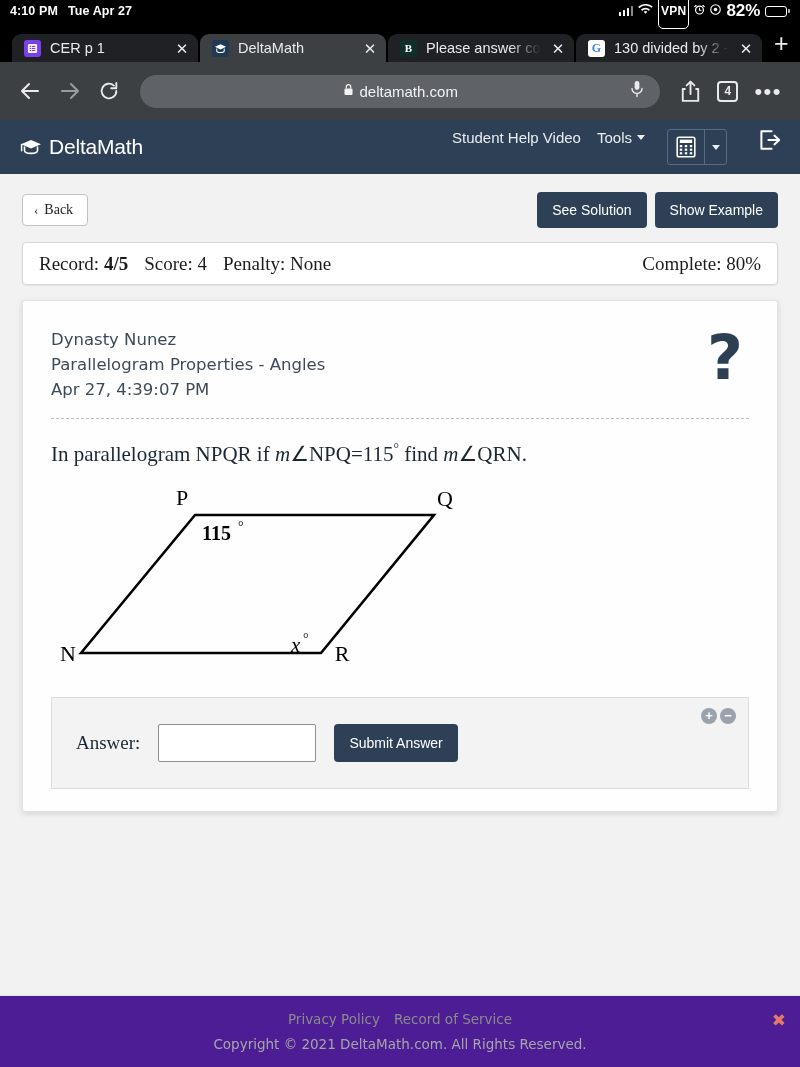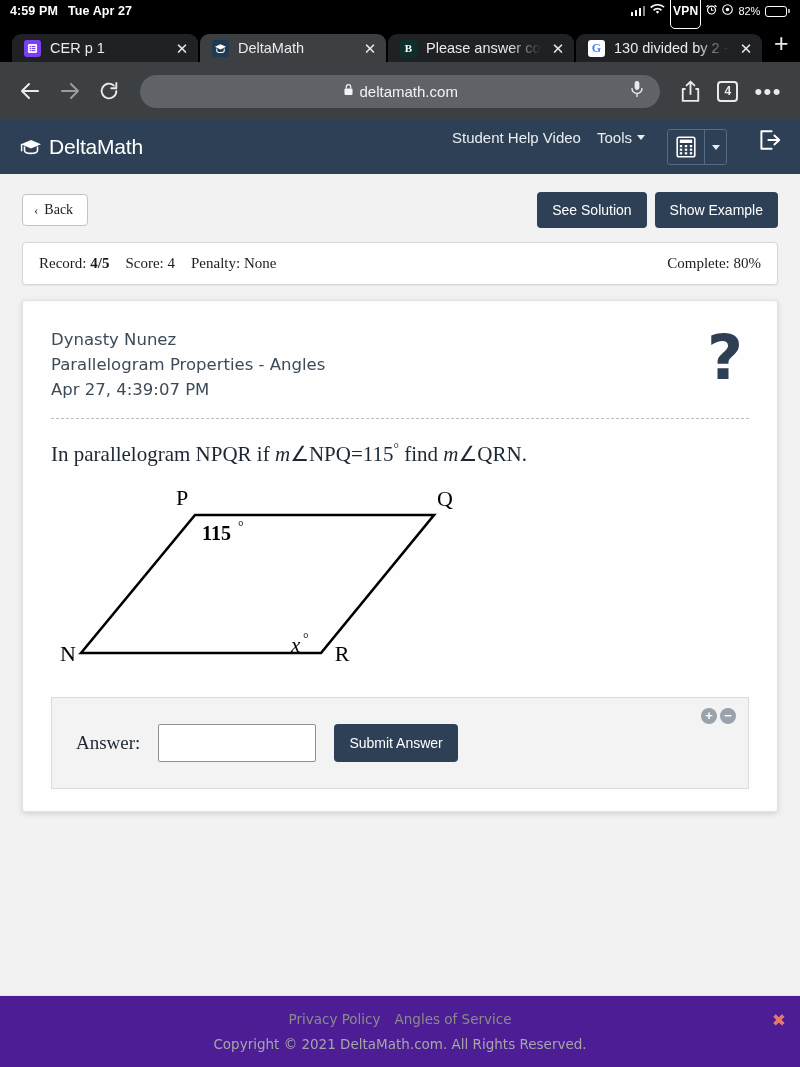--- a/index.html
+++ b/index.html
@@ -24,21 +24,21 @@
   .sb-bars i:nth-child(1){height:4px}.sb-bars i:nth-child(2){height:6px}
   .sb-bars i:nth-child(3){height:8px}.sb-bars i:nth-child(4){height:10px;background:#8a8a8a}
   .vpn-badge {
     border: 1.3px solid #fff; border-radius: 5px; font-size: 12px;
     padding: 12px 2px; line-height: 10px; font-weight: 700; letter-spacing: .2px;
   }
   .batt { display: flex; align-items: center; gap: 1px; }
   .batt-body { width: 22px; height: 11px; border: 1.3px solid #fff; border-radius: 3px; padding: 1.3px; }
   .batt-fill { height: 100%; background: #fff; border-radius: 1px; }
   .batt-cap { width: 1.6px; height: 4px; background: #fff; border-radius: 0 1px 1px 0; opacity: .7; }
-  .sb-pct { font-size: 11px; font-weight: 400; }
+  .sb-pct { font-size: 17px; font-weight: 700; }
 
   
   .tabstrip {
     height: 40px; background: #000; display: flex; align-items: flex-end;
     padding-left: 12px; gap: 2px;
   }
   .tab {
     height: 28px; width: 186px; border-radius: 9px 9px 0 0;
     background: #202124; display: flex; align-items: center;
     padding: 0 8px 0 12px; gap: 9px; position: relative; flex: none;
@@ -123,21 +123,21 @@
   .btn-back .chev { font-size: 13px; }
   .right-btns { display: flex; gap: 8px; }
   .btn-dark {
     background: #2e4055; color: #fff; border: none; border-radius: 4px;
     padding: 10px 15px; font-size: 14px; font-family: "Liberation Sans", sans-serif;
   }
 
   .record-bar {
     margin-top: 14px; background: #fff; border: 1px solid #d6d6d6; border-radius: 4px;
     height: 43px; display: flex; align-items: center; padding: 0 16px;
-    font-family: "Liberation Serif", serif; font-size: 15px; color: #1c1c1c;
+    font-family: "Liberation Serif", serif; font-size: 19px; color: #1c1c1c;
     box-shadow: 0 1px 2px rgba(0,0,0,.06);
   }
   .record-left { display: flex; gap: 16px; align-items: baseline; }
   .record-left b { font-weight: 700; }
   .record-right { margin-left: auto; }
 
   .card {
     margin-top: 15px; background: #fefefe; border: 1px solid #e2e2e2; border-radius: 3px;
     padding: 26px 28px 22px 28px; box-shadow: 0 2px 6px rgba(0,0,0,.13);
     position: relative;
@@ -195,21 +195,21 @@
     font-size: 17px; font-weight: 700; line-height: 1;
   }
 </style>
 </head>
 <body>
 
 <div class="screen">
 
   <div class="statusbar">
     <div class="sb-left">
-      <span>4:59 PM</span>
+      <span>4:10 PM</span>
       <span>Tue Apr 27</span>
     </div>
     <div class="sb-right">
       <span class="sb-bars">
           <i></i>
           <i></i>
           <i></i>
           <i></i>
         </span>
       <span>
@@ -448,20 +448,20 @@
           <span class="answer-label">Answer:</span>
           <input class="answer-input" type="text" placeholder="" style="">
           <button class="btn-submit">Submit Answer</button>
         </div>
       </div>
     </div>
 
     <div class="footer">
       <div class="footer-links">
         <a href="#">Privacy Policy</a>
-        <a href="#">Angles of Service</a>
+        <a href="#">Record of Service</a>
       </div>
       <div class="footer-copy">Copyright © 2021 DeltaMath.com. All Rights Reserved.</div>
       <span class="footer-x">✖</span>
     </div>
 
   </div>
 </div>
 
 </body></html>

